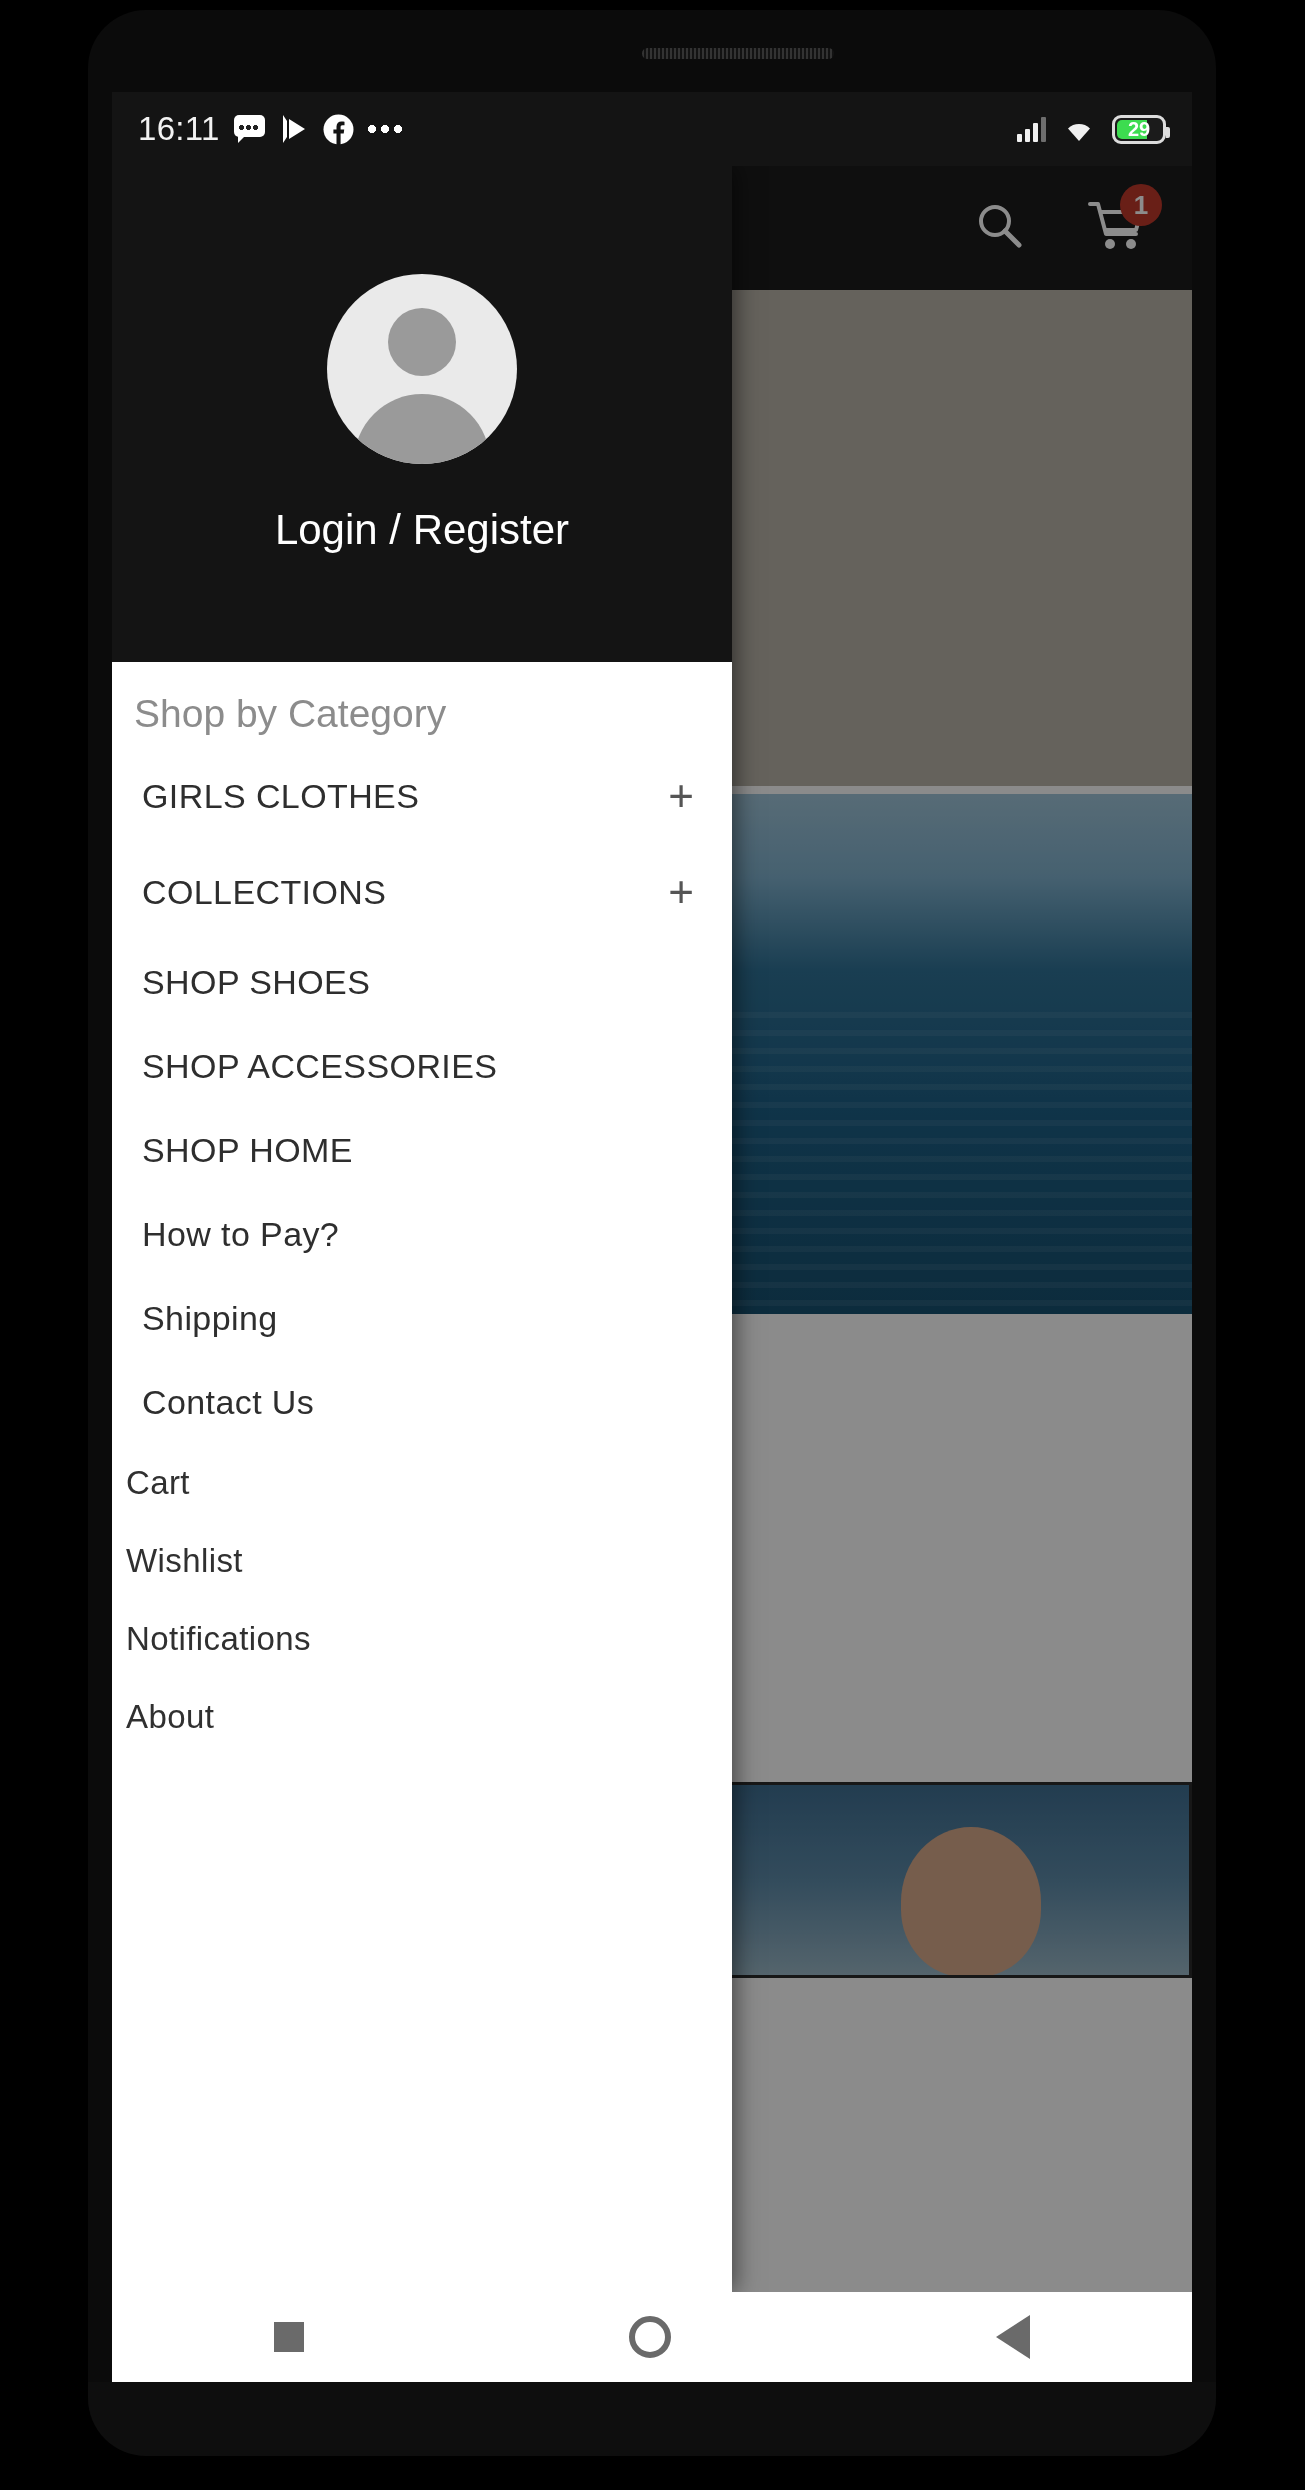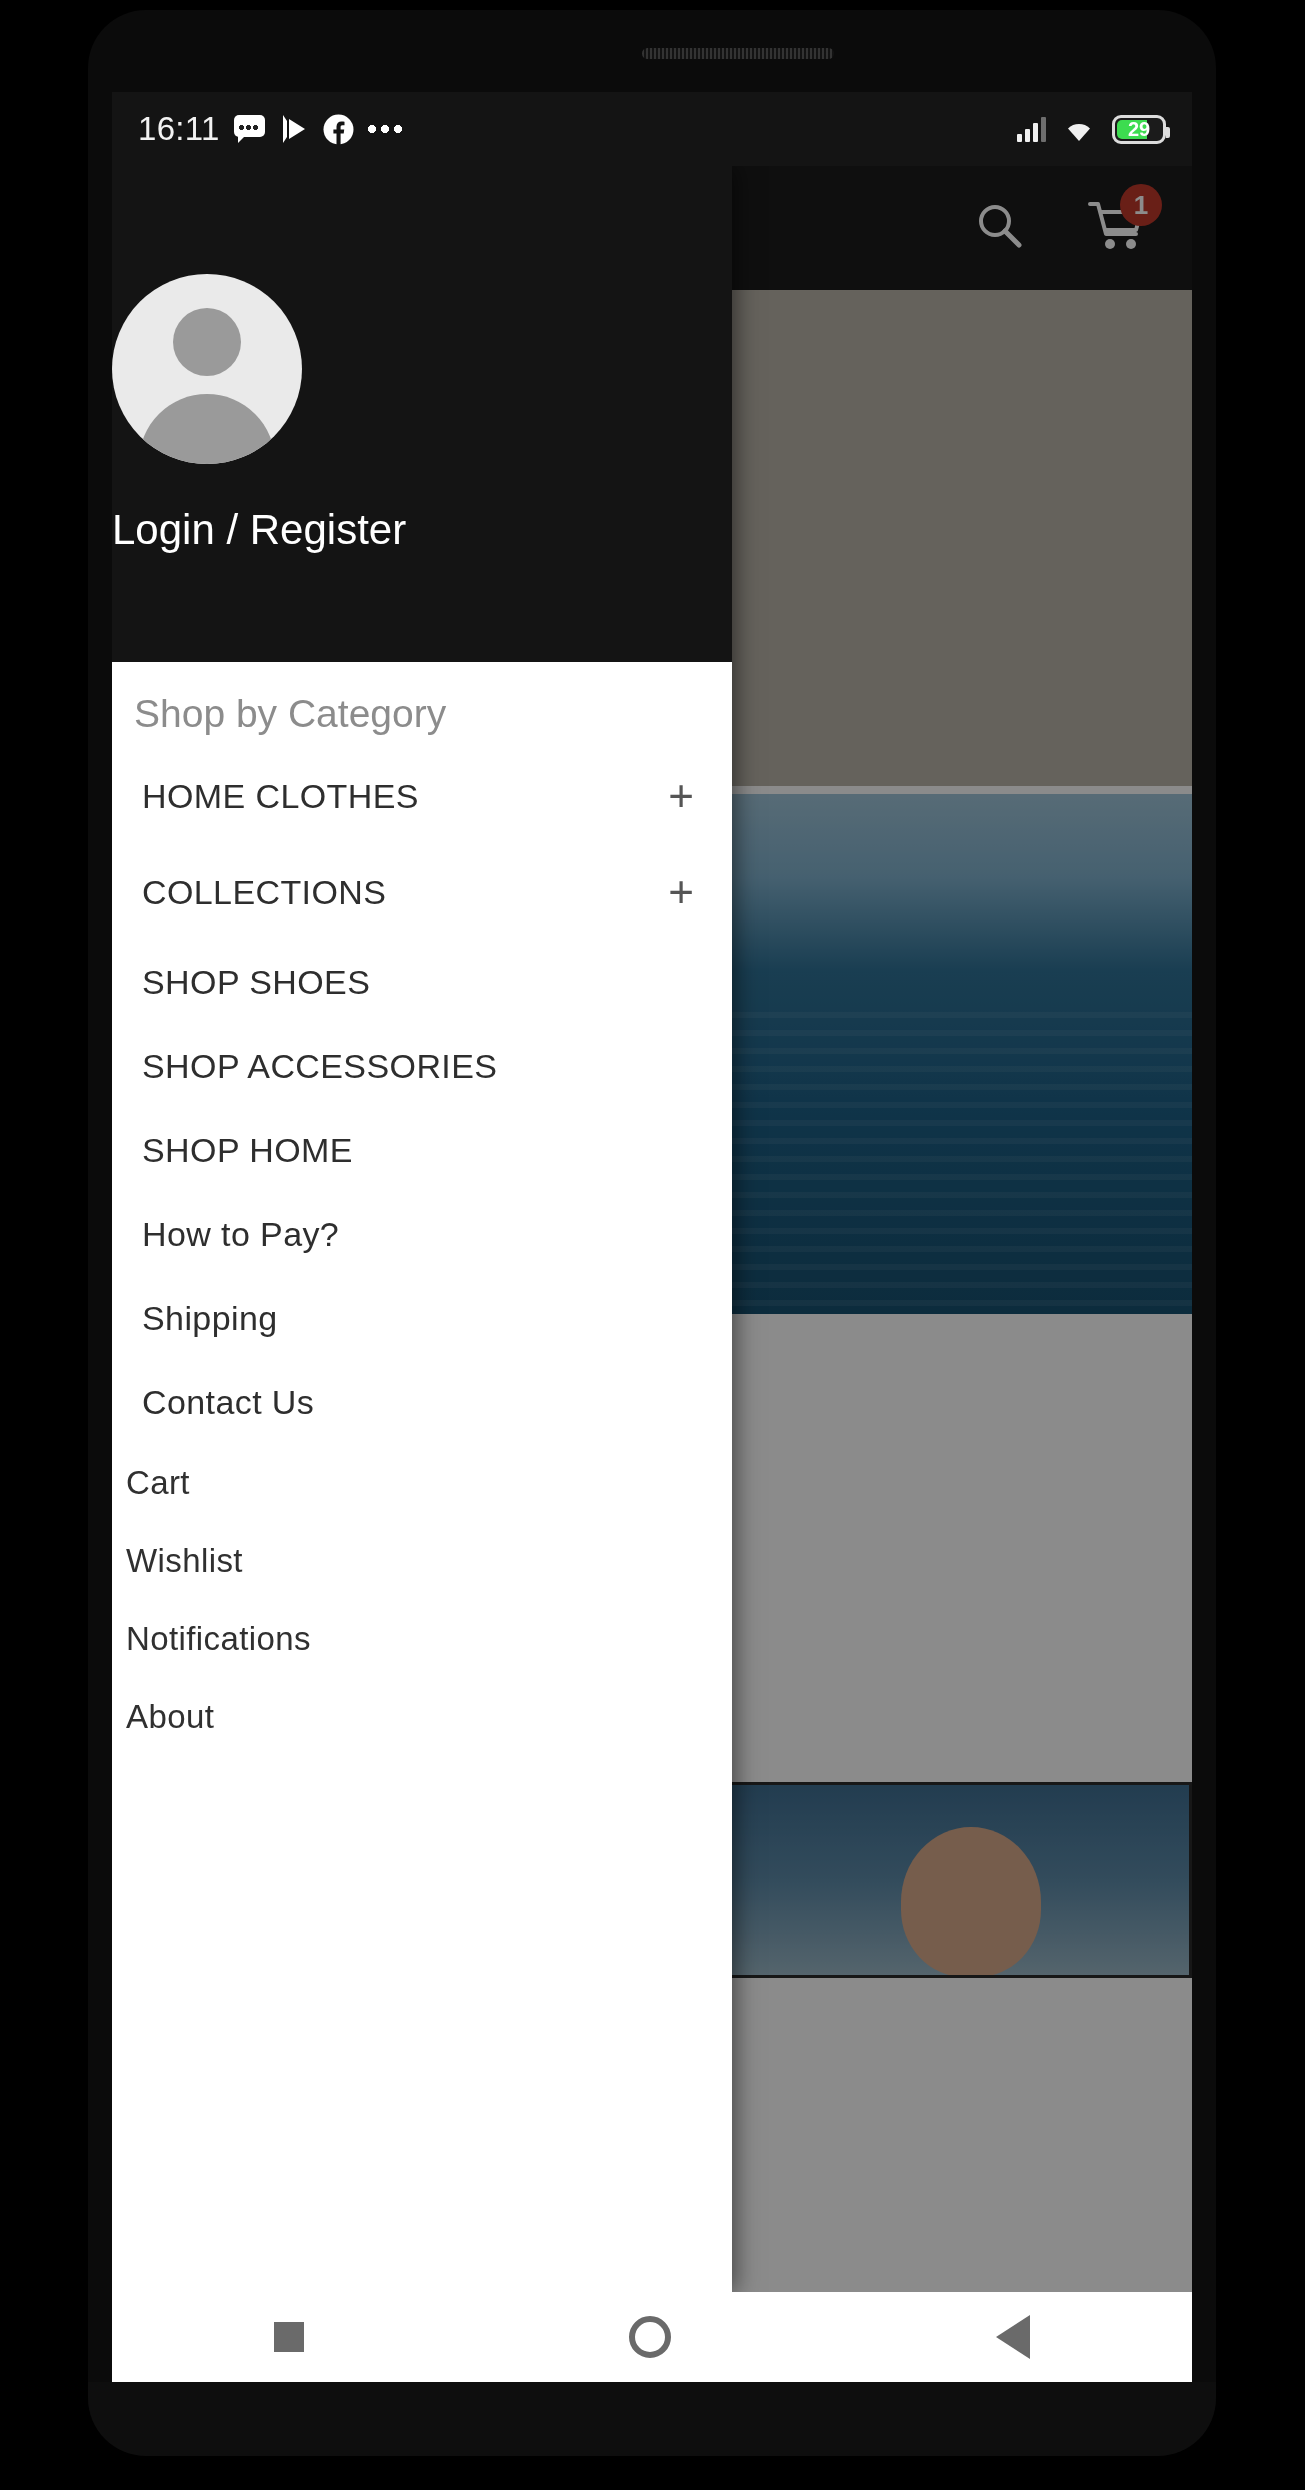--- a/index.html
+++ b/index.html
@@ -151,21 +151,21 @@
   .scrim { position: absolute; left: 0; top: 74px; width: 1080px; height: 2126px; background: rgba(0,0,0,.45); z-index: 20; }
 
   
   .drawer {
     position: absolute; left: 0; top: 74px; width: 620px; height: 2126px;
     background: #fff; z-index: 30; display: flex; flex-direction: column;
     box-shadow: 4px 0 22px rgba(0,0,0,.5);
   }
   .drawer-header {
     background: #141414; height: 496px; flex: 0 0 496px;
-    display: flex; flex-direction: column; justify-content: center;
+    display: flex; flex-direction: column; align-items: center; justify-content: center;
   }
   .avatar {
     width: 190px; height: 190px; border-radius: 50%; background: #eaeaea;
     position: relative; overflow: hidden;
   }
   .avatar::before {
     content: ""; position: absolute; left: 50%; top: 34px; transform: translateX(-50%);
     width: 68px; height: 68px; border-radius: 50%; background: #9a9a9a;
   }
   .avatar::after {
@@ -279,21 +279,21 @@
     <div class="drawer">
       <div class="drawer-header">
         <div class="avatar"></div>
         <div class="login-label">Login / Register</div>
       </div>
 
       <div class="drawer-list">
         <div class="section-title">Shop by Category</div>
 
         <div class="menu-row expandable">
-          <span class="label">HOME CLOTHES</span>
+          <span class="label">GIRLS CLOTHES</span>
           <span class="plus">+</span>
         </div>
 
         <div class="menu-row expandable">
           <span class="label">COLLECTIONS</span>
           <span class="plus">+</span>
         </div>
 
         <div class="menu-row">
           <span class="label">SHOP SHOES</span>

